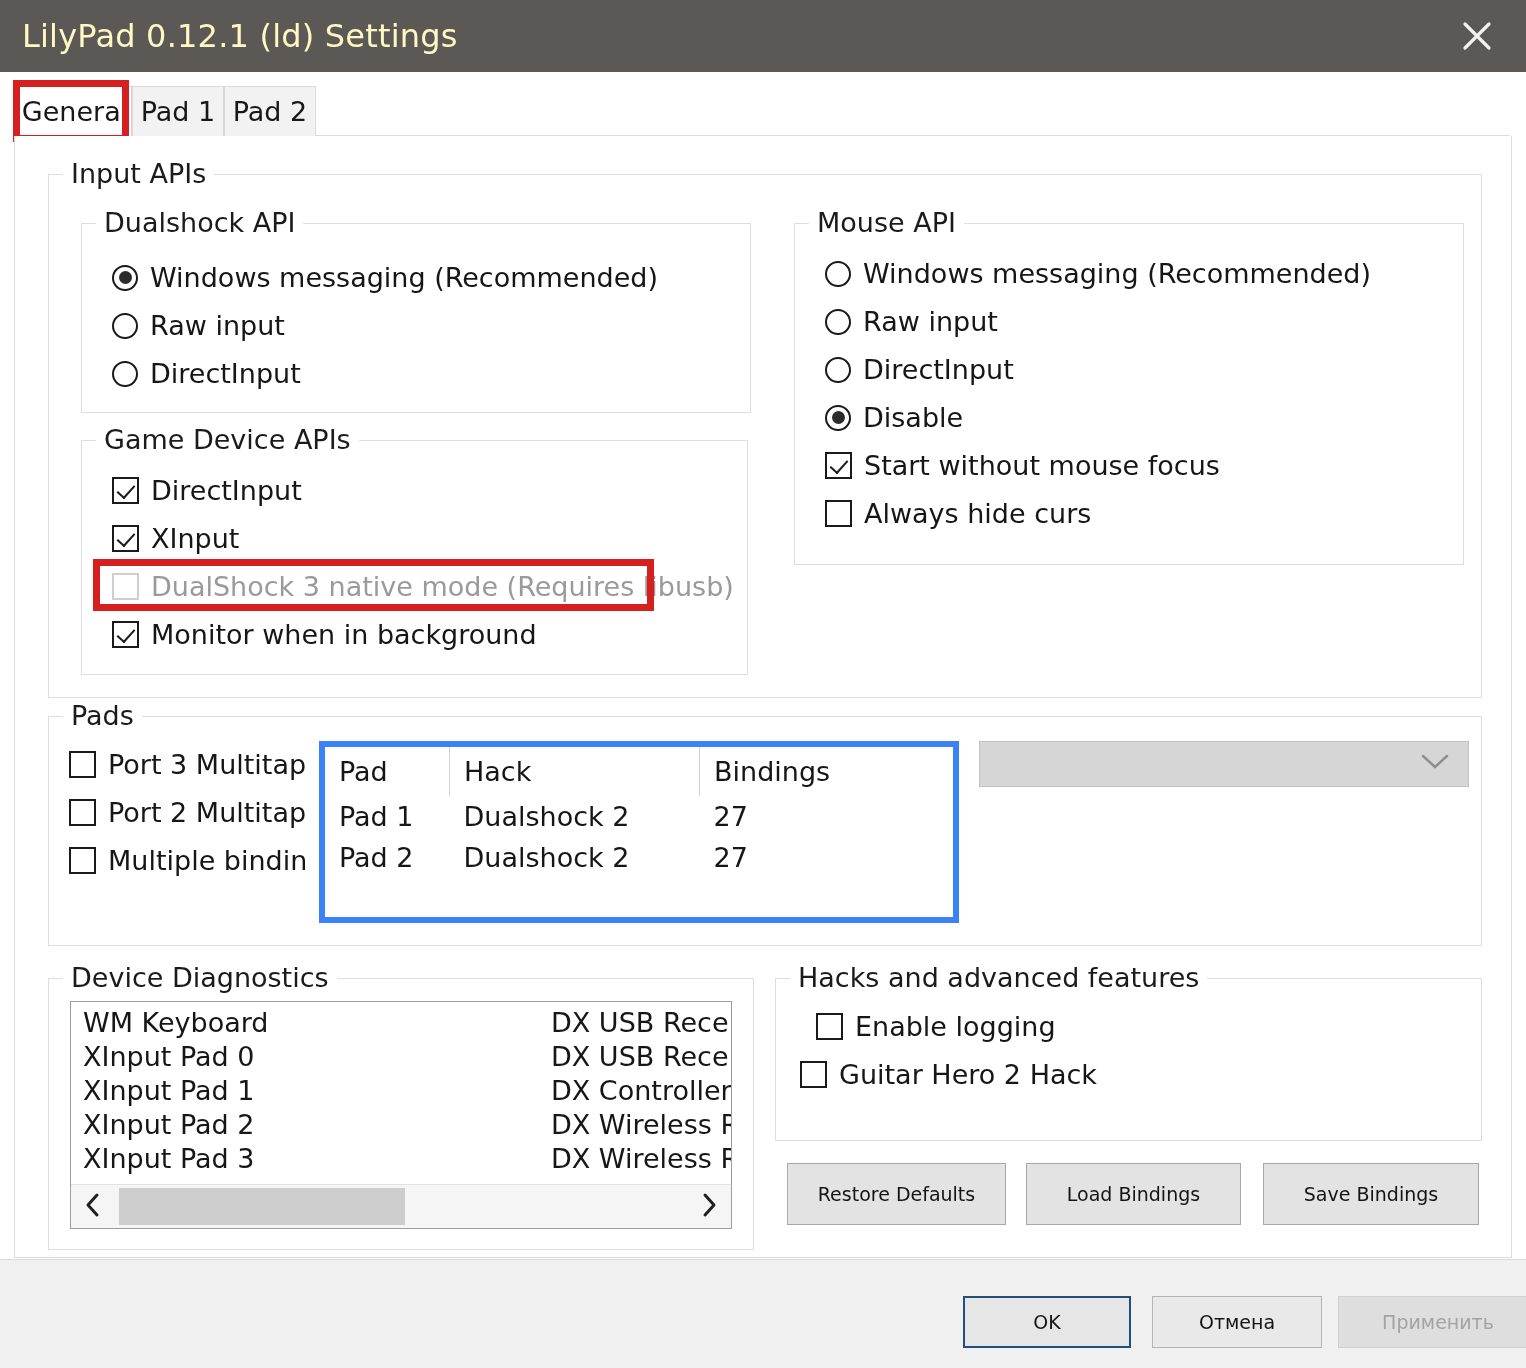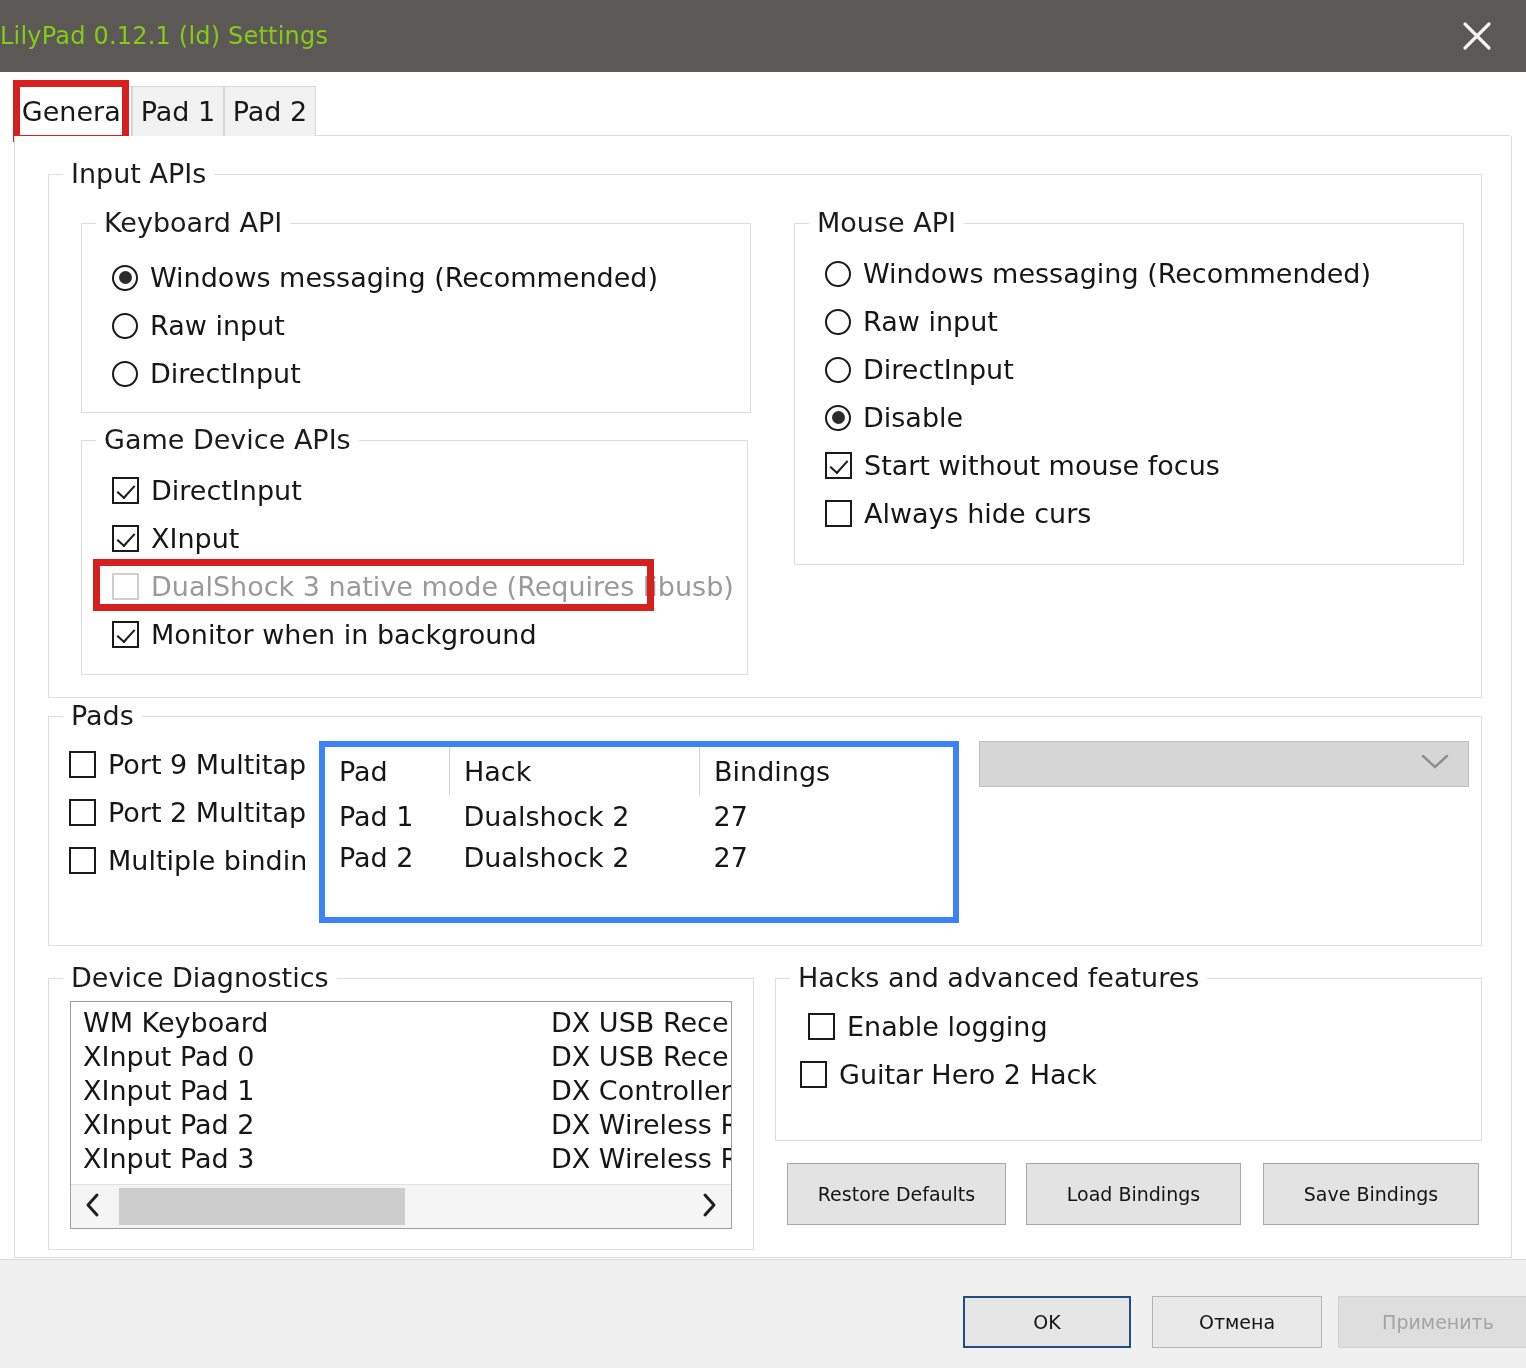--- a/index.html
+++ b/index.html
@@ -25,22 +25,23 @@
   
   .titlebar {
     position: absolute;
     left: 0; top: 0;
     width: 1526px; height: 72px;
     background: #5c5855;
     display: flex;
     align-items: center;
   }
   .title-text {
-    color: #84cc16;
-    font-size: 24px;
+    color: #fef9c3;
+    font-size: 32px;
+    margin-left: 22px;
     letter-spacing: 0.2px;
     white-space: nowrap;
   }
   .close-btn {
     position: absolute;
     right: 10px; top: 0;
     width: 78px; height: 72px;
     display: flex;
     align-items: center;
     justify-content: center;
@@ -294,21 +295,21 @@
   .hs-left  { left: 0; }
   .hs-right { right: 0; }
   .hs-thumb {
     position: absolute;
     left: 48px; top: 3px;
     width: 286px; height: 37px;
     background: #cdcdcd;
   }
 
   
-  #hk-opt-0 { left: 32px; top: 32px; }
+  #hk-opt-0 { left: 40px; top: 32px; }
   #hk-opt-1 { left: 24px; top: 80px; }
 
   
   .btn {
     position: absolute;
     box-sizing: border-box;
     display: flex;
     align-items: center;
     justify-content: center;
     font-size: 19px;
@@ -376,21 +377,21 @@
     <div class="tab-underline"></div>
   </div>
   <div class="annot-tab"></div>
 
   <div class="page">
 
     <div class="group" id="grp-input-apis">
       <div class="legend">Input APIs</div>
 
       <div class="group" id="grp-keyboard-api">
-        <div class="legend">Keyboard API</div>
+        <div class="legend">Dualshock API</div>
 
         <div class="opt" id="kb-opt-0">
           <span class="radio checked"></span>
           <span class="lbl">Windows messaging (Recommended)</span>
         </div>
         <div class="opt" id="kb-opt-1">
           <span class="radio"></span>
           <span class="lbl">Raw input</span>
         </div>
         <div class="opt" id="kb-opt-2">
@@ -450,21 +451,21 @@
           <span class="lbl clip">Always hide cursor</span>
         </div>
       </div>
     </div>
 
     <div class="group" id="grp-pads">
       <div class="legend">Pads</div>
 
       <div class="opt" id="pd-opt-0">
         <span class="cbox"></span>
-        <span class="lbl">Port 9 Multitap</span>
+        <span class="lbl">Port 3 Multitap</span>
       </div>
       <div class="opt" id="pd-opt-1">
         <span class="cbox"></span>
         <span class="lbl">Port 2 Multitap</span>
       </div>
       <div class="opt" id="pd-opt-2">
         <span class="cbox"></span>
         <span class="lbl clip">Multiple bindings</span>
       </div>
 

